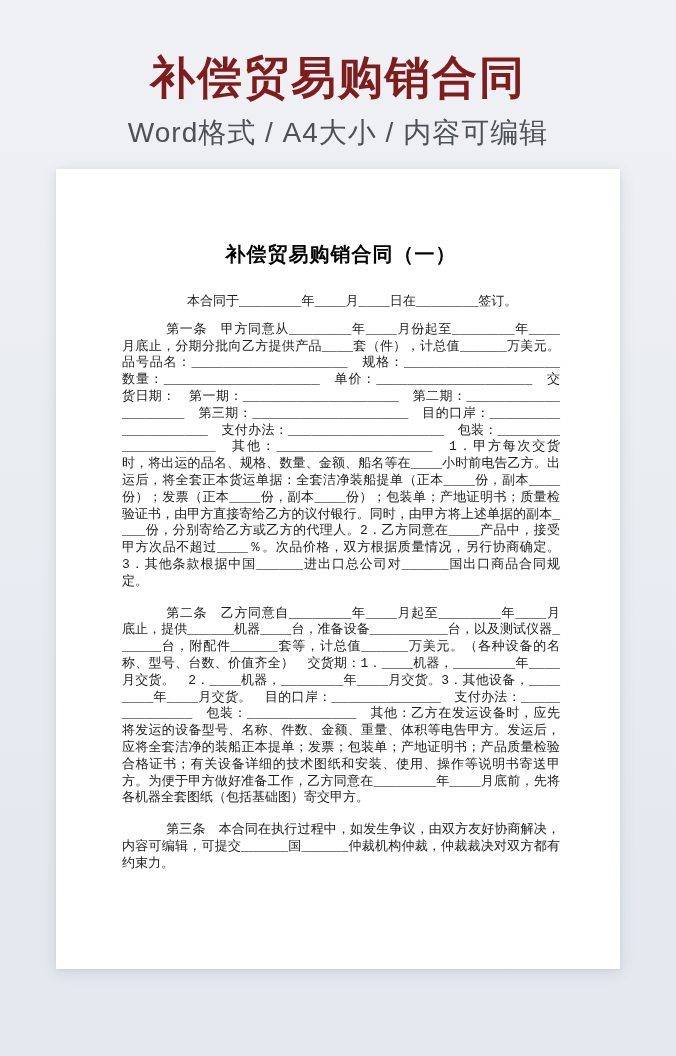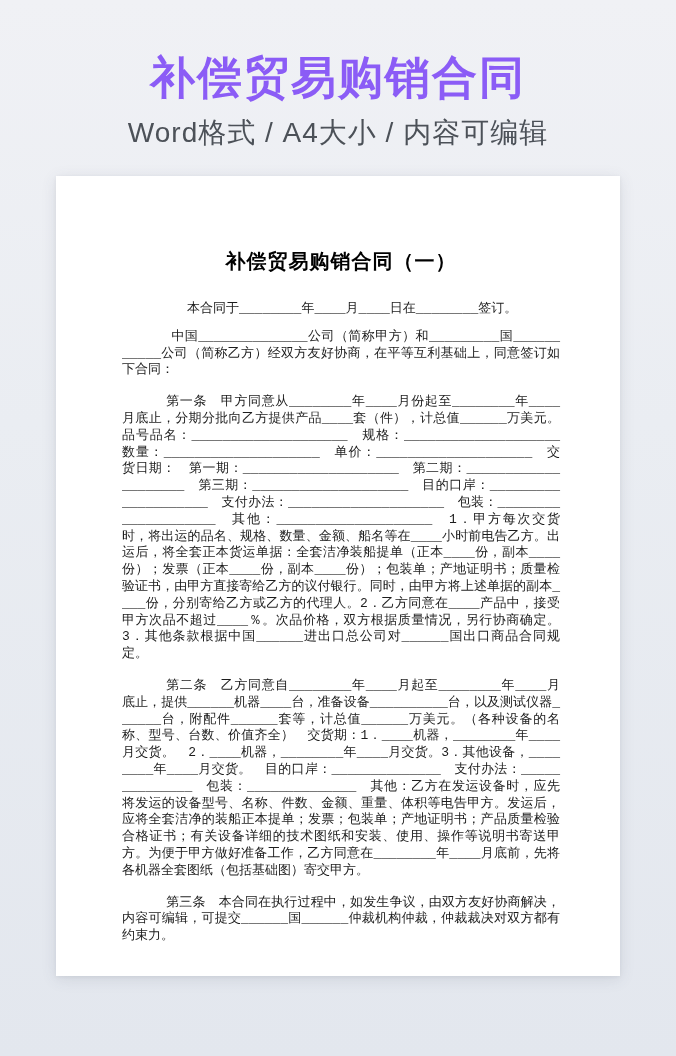--- a/index.html
+++ b/index.html
@@ -11,34 +11,34 @@
     overflow: hidden;
   }
   .banner {
     padding-top: 50px;
     text-align: center;
   }
   .banner-title {
     font-size: 45px;
     font-weight: 800;
     letter-spacing: 2px;
-    color: #8b5cf6;
+    color: #7f1d1d;
     line-height: 1.25;
   }
   .banner-subtitle {
     margin-top: 8px;
     font-size: 28px;
     font-weight: 500;
     letter-spacing: 1px;
     color: #4c5158;
   }
   .a4-page {
     position: absolute;
     left: 56px;
-    top: 176px;
+    top: 169px;
     width: 564px;
     height: 800px;
     background: #ffffff;
     box-shadow: 0 3px 14px rgba(70, 80, 100, 0.13), 0 1px 4px rgba(0,0,0,0.05);
     padding: 72px 60px 0 66px;
   }
   .doc-title {
     text-align: center;
     font-size: 20px;
     font-weight: 800;
@@ -66,18 +66,17 @@
 
 <div class="banner">
   <div class="banner-title">补偿贸易购销合同</div>
   <div class="banner-subtitle">Word格式 / A4大小 / 内容可编辑</div>
 </div>
 
 <div class="a4-page">
   <div class="doc-title">补偿贸易购销合同（一）</div>
   <div class="doc-body">
     <p class="para ind-5">本合同于________年____月____日在________签订。</p>
-    <p class="para gap ind-4">中国______________公司（简称甲方）和_________国___________公司（简称乙方）经双方友好协商，在平等互利基础上，同意签订如下合同：</p>
     <p class="para gap ind-3">第一条　甲方同意从________年____月份起至________年____月底止，分期分批向乙方提供产品____套（件），计总值______万美元。　品号品名：____________________　规格：____________________　数量：____________________　单价：____________________　交货日期：　第一期：____________________　第二期：____________________　第三期：____________________　目的口岸：____________________　支付办法：____________________　包装：____________________　其他：____________________　1．甲方每次交货时，将出运的品名、规格、数量、金额、船名等在____小时前电告乙方。出运后，将全套正本货运单据：全套洁净装船提单（正本____份，副本____份）；发票（正本____份，副本____份）；包装单；产地证明书；质量检验证书，由甲方直接寄给乙方的议付银行。同时，由甲方将上述单据的副本____份，分别寄给乙方或乙方的代理人。2．乙方同意在____产品中，接受甲方次品不超过____％。次品价格，双方根据质量情况，另行协商确定。　3．其他条款根据中国______进出口总公司对______国出口商品合同规定。</p>
     <p class="para gap ind-3">第二条　乙方同意自________年____月起至________年____月底止，提供______机器____台，准备设备__________台，以及测试仪器______台，附配件______套等，计总值______万美元。（各种设备的名称、型号、台数、价值齐全）　交货期：1．____机器，________年____月交货。　2．____机器，________年____月交货。3．其他设备，________年____月交货。　目的口岸：______________　支付办法：______________　包装：______________　其他：乙方在发运设备时，应先将发运的设备型号、名称、件数、金额、重量、体积等电告甲方。发运后，应将全套洁净的装船正本提单；发票；包装单；产地证明书；产品质量检验合格证书；有关设备详细的技术图纸和安装、使用、操作等说明书寄送甲方。为便于甲方做好准备工作，乙方同意在________年____月底前，先将各机器全套图纸（包括基础图）寄交甲方。</p>
     <p class="para ind-3">第三条　本合同在执行过程中，如发生争议，由双方友好协商解决，内容可编辑，可提交______国______仲裁机构仲裁，仲裁裁决对双方都有约束力。</p>
   </div>
 </div>
 
 </body></html>

